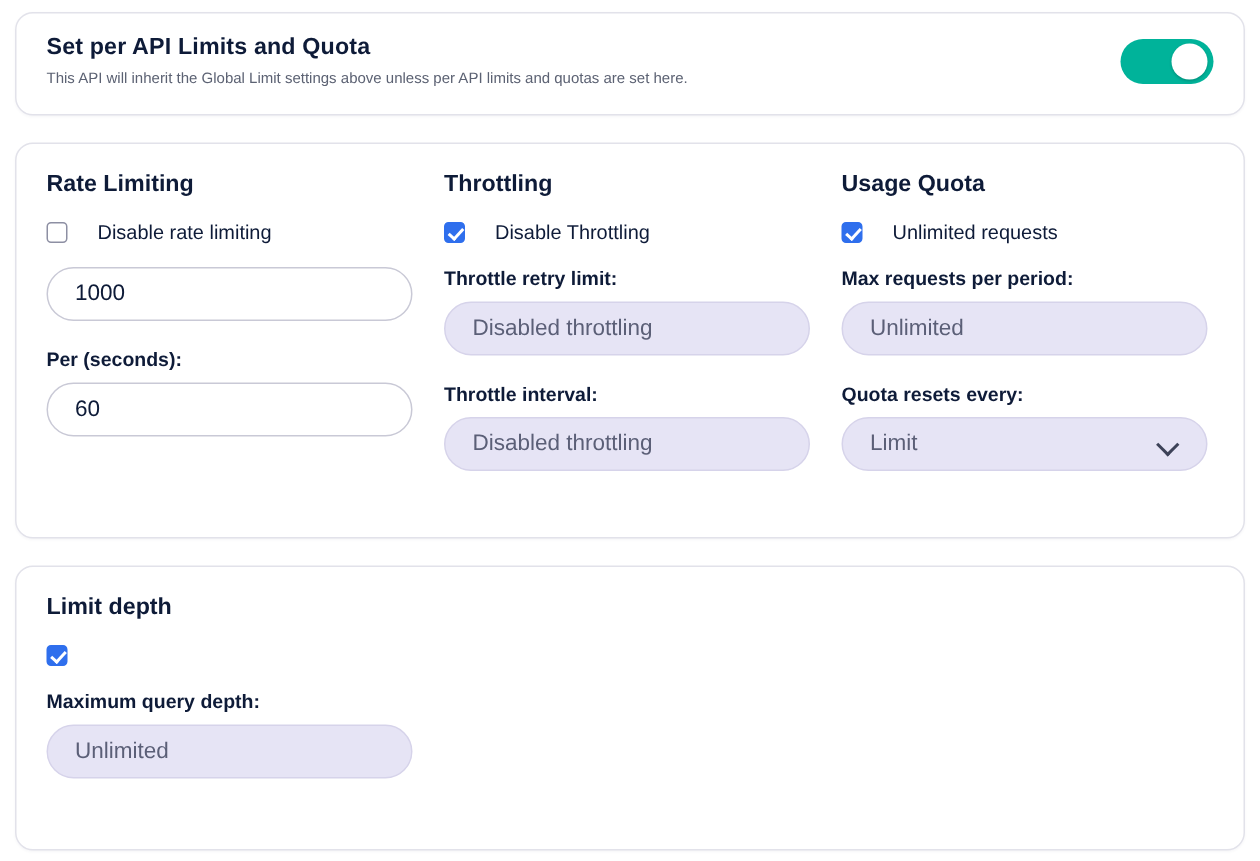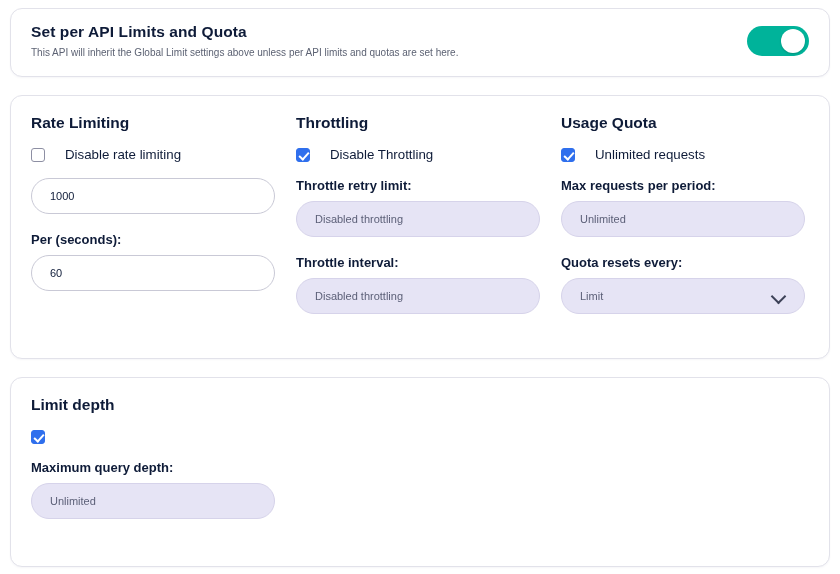--- a/index.html
+++ b/index.html
@@ -121,21 +121,21 @@
     font-weight: bold;
     color: #0e1b38;
     margin-bottom: 8px;
   }
   .input {
     width: 244px;
     height: 36px;
     border-radius: 18px;
     border: 1px solid #c9c9d6;
     background: #ffffff;
-    font-size: 11px;
+    font-size: 15px;
     color: #0e1b38;
     padding: 0 18px;
     display: flex;
     align-items: center;
     margin-bottom: 18px;
     font-family: "Liberation Sans", sans-serif;
   }
   .input.disabled {
     background: #e6e4f5;
     border-color: #d6d3ea;

